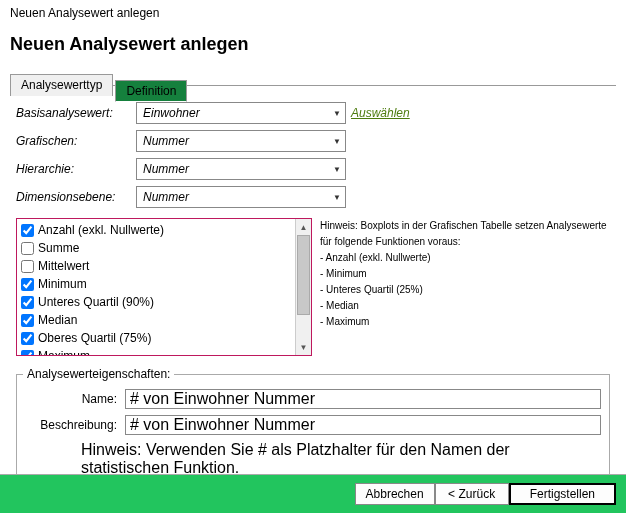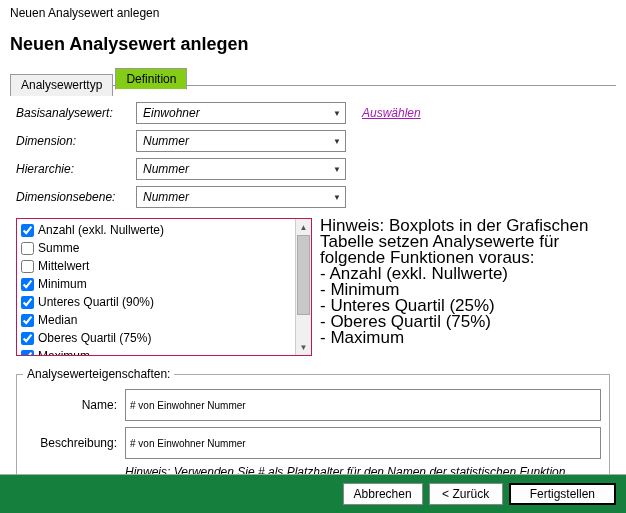--- a/index.html
+++ b/index.html
@@ -34,23 +34,23 @@
     padding: 3px 10px;
     border: 1px solid #999;
     border-bottom: none;
     background: #f0f0f0;
     margin-right: 2px;
     cursor: pointer;
     position: relative;
     top: 11px;
   }
   .tab.active {
-    background: #84cc16;
+    background: #15803d;
     border-bottom: 1px solid #fff;
-    top: 5px;
+    top: 17px;
   }
   .form-area {
     padding: 16px 6px 6px 6px;
   }
   .form-row {
     display: flex;
     align-items: center;
     margin-bottom: 6px;
     font-style: italic;
   }
@@ -68,24 +68,24 @@
     padding: 0 4px 0 6px;
     width: 210px;
     cursor: pointer;
   }
   .combo .arrow {
     font-size: 8px;
     color: #333;
   }
   .combo.wide { width: 210px; }
   .link {
-    margin-left: 16px;
+    margin-left: 5px;
     text-decoration: underline;
     cursor: pointer;
-    color: #a21caf;
+    color: #4d7c0f;
   }
   .middle {
     display: flex;
     gap: 8px;
     margin-top: 10px;
   }
   .listbox {
     border: 1px solid #be185d;
     width: 296px;
     height: 138px;
@@ -125,21 +125,21 @@
   }
   .scroll-thumb {
     position:absolute;
     top:16px; left:1px; right:1px;
     height:80px;
     background:#c8c8c8;
     border:1px solid #aaa;
   }
   .hint {
     flex: 1;
-    font-size: 17px;
+    font-size: 10px;
     line-height: 16px;
   }
   .props {
     margin-top: 18px;
     border: 1px solid #aaa;
     position: relative;
     padding: 14px 8px 8px 8px;
   }
   .props-legend {
     position: absolute;
@@ -156,40 +156,38 @@
     margin-bottom:6px;
   }
   .prop-row label {
     width: 100px;
     text-align: right;
     padding-right: 8px;
   }
   .prop-row input[type=text] {
     flex:1;
     border:1px solid #888;
-    height:32px;
+    height:20px;
     padding:1px 4px;
     font-family: inherit;
-    font-size:10px;
+    font-size:16px;
   }
   .prop-hint {
-    margin-left: 100px;
-    font-size: 12px;
+    margin-left: 56px;
+    font-size: 16px;
     margin-top:2px;
-    font-style:italic;
   }
   .footer {
     position:absolute;
     bottom:0; left:0; right:0;
     border-top:1px solid #aaa;
-    background:#15803d;
+    background:#22c55e;
     padding:8px 10px;
     display:flex;
     justify-content:flex-end;
-    gap:6px;
   }
   .btn {
     border:1px solid #888;
     background:#fdfdfd;
     padding:3px 10px;
     min-width:74px;
     text-align:center;
     cursor:pointer;
     font-family:inherit;
     font-size:12px;
@@ -215,21 +213,21 @@
   <div class="form-area">
     <div class="form-row">
       <label>Basisanalysewert:</label>
       <div class="combo wide">
         <span>Einwohner</span>
         <span class="arrow">▼</span>
       </div>
       <span class="link">Auswählen</span>
     </div>
     <div class="form-row">
-      <label>Dimension:</label>
+      <label>Grafischen:</label>
       <div class="combo">
         <span>Nummer</span>
         <span class="arrow">▼</span>
       </div>
     </div>
     <div class="form-row">
       <label>Hierarchie:</label>
       <div class="combo">
         <span>Nummer</span>
         <span class="arrow">▼</span>
@@ -284,21 +282,21 @@
           <div class="scroll-thumb"></div>
           <div class="scroll-btn">▼</div>
         </div>
       </div>
       <div class="hint">
         <div>Hinweis: Boxplots in der Grafischen Tabelle setzen Analysewerte für folgende Funktionen voraus:</div>
         <div id="hint-list">
             <div> - Anzahl (exkl. Nullwerte)</div>
             <div> - Minimum</div>
             <div> - Unteres Quartil (25%)</div>
-            <div> - Oberes Quartil (75%)</div>
+            <div> - Median</div>
             <div> - Maximum</div>
           </div>
       </div>
     </div>
 
     <div class="props">
       <div class="props-legend">Analysewerteigenschaften:</div>
       <div class="prop-row">
         <label>Name:</label>
         <input type="text" value="# von Einwohner Nummer" style="">

